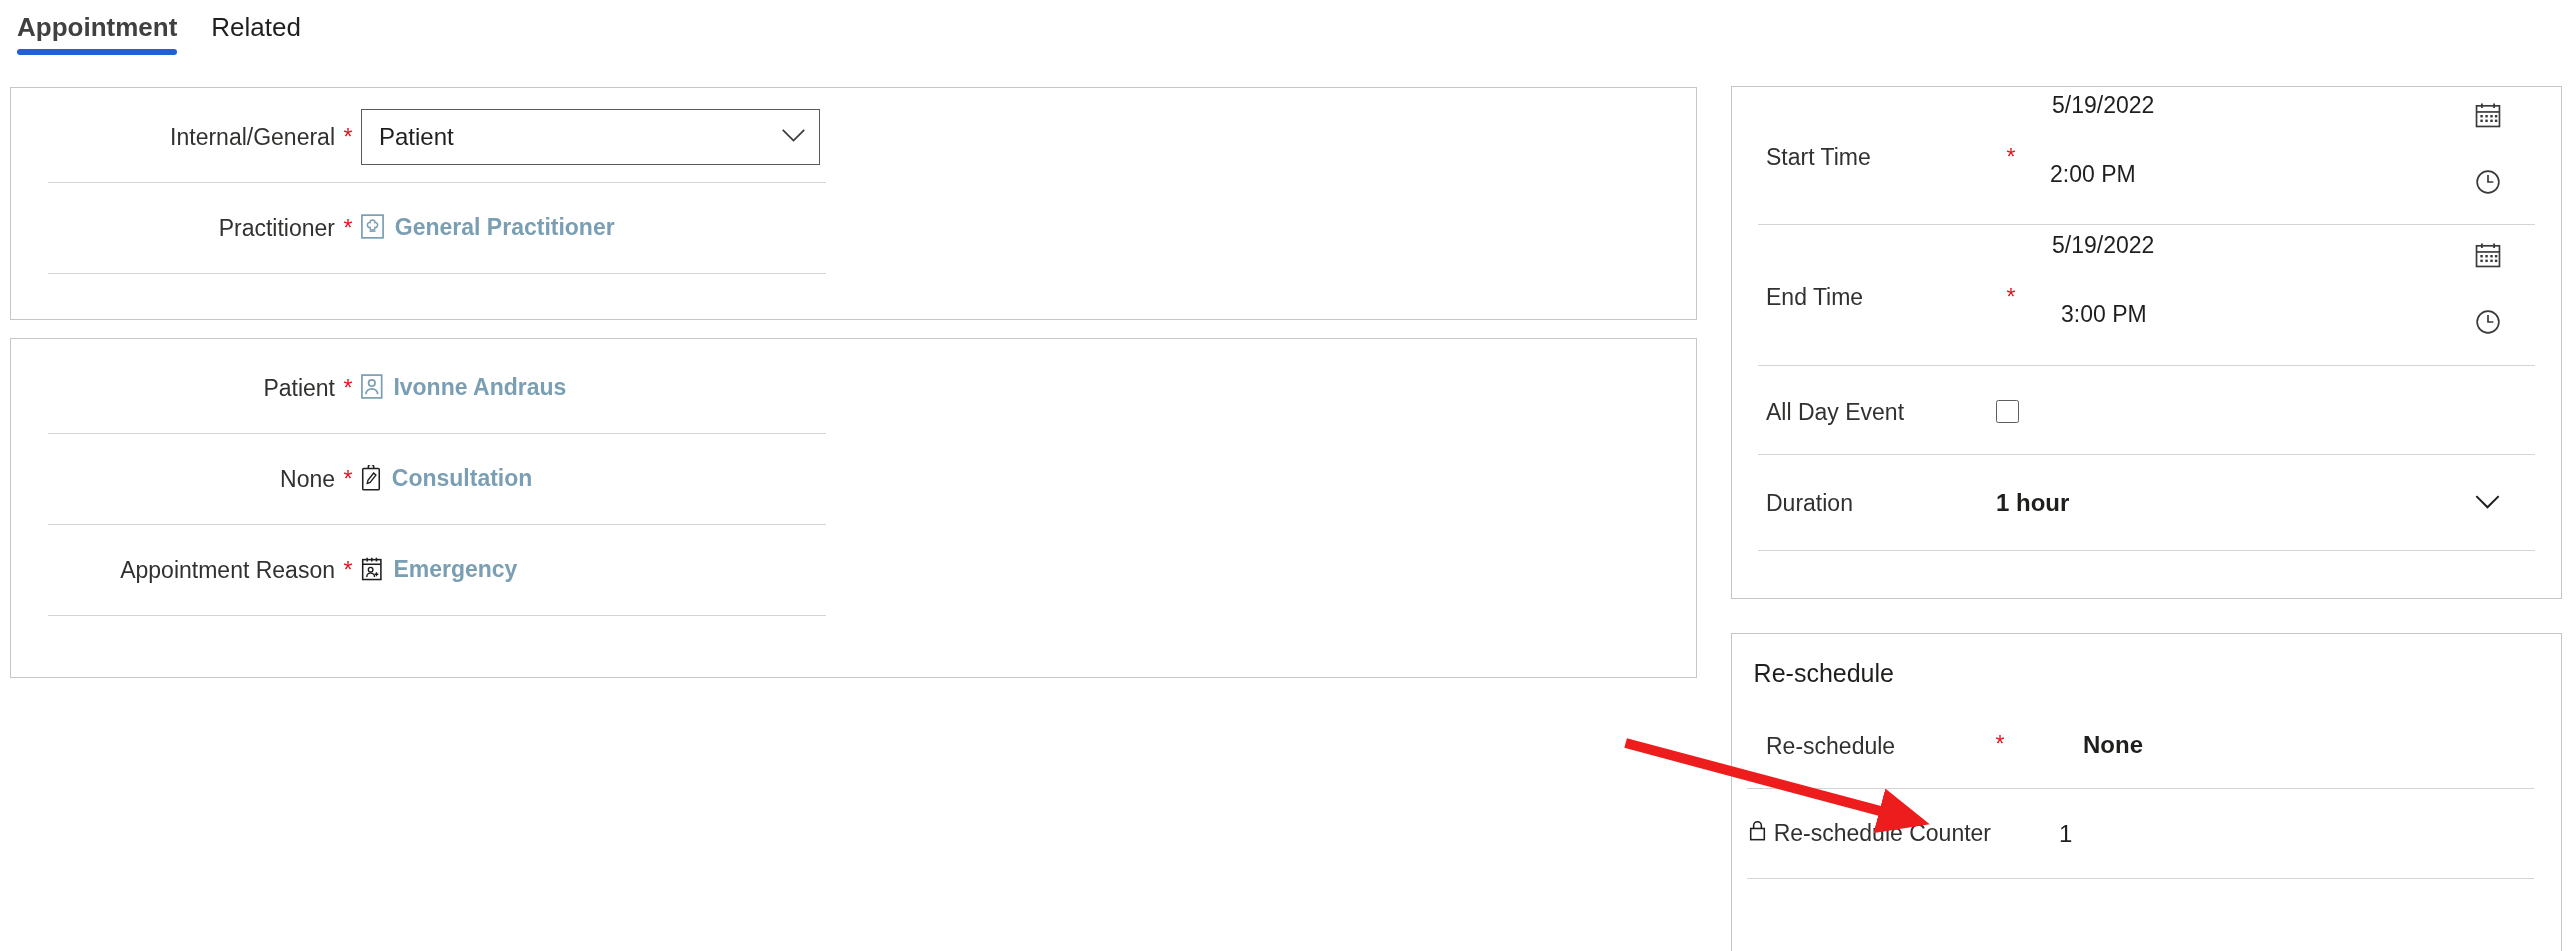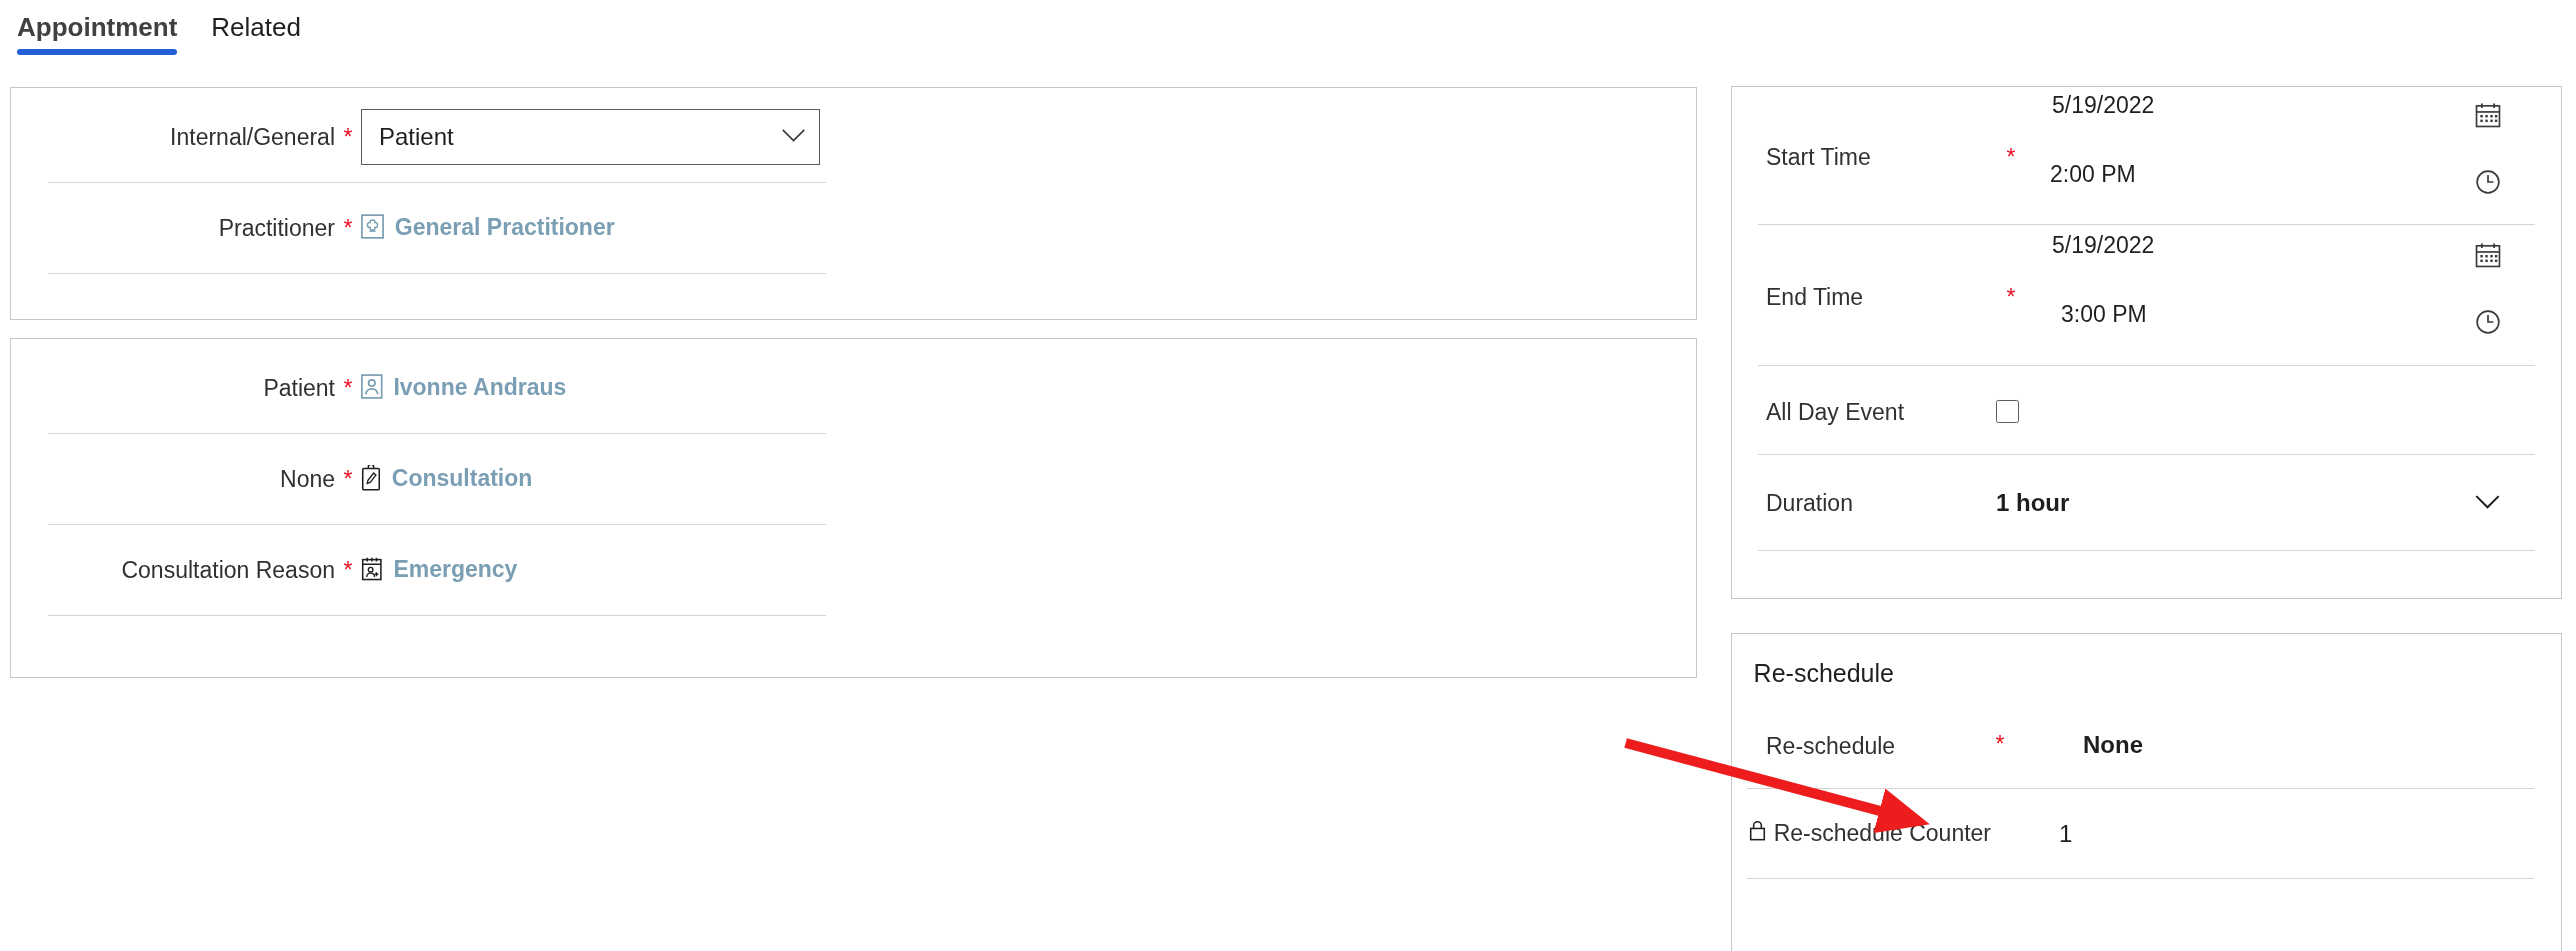--- a/index.html
+++ b/index.html
@@ -268,21 +268,21 @@
           <path d="M16.5 10.5 L9 20 l-.9 4 3.8-1.3 7.5-9.4 z" fill="none" stroke="#201f1e" stroke-width="1.8"></path>
         </svg>
       </span>
       <span class="lk-text">Consultation</span>
     </div>
   </div>
 
   <div class="divider ldiv" style="top:185px;"></div>
 
   <div class="frow lrow" style="position:absolute; left:0; top:188px; width:100%;">
-    <span class="label">Consultation Reason</span>
+    <span class="label">Appointment Reason</span>
     <span class="req">*</span>
     <div class="lookup">
       <span class="lk-ico">
         <svg width="21.6" height="25" viewBox="0 0 28 32">
           <rect x="2.2" y="4.5" width="23.6" height="25.8" fill="none" stroke="#201f1e" stroke-width="2"></rect>
           <path d="M2.2 10.5 H25.8" stroke="#201f1e" stroke-width="2"></path>
           <path d="M8 2 V7 M14 2 V7 M20 2 V7" stroke="#201f1e" stroke-width="2"></path>
           <circle cx="12.5" cy="17.5" r="3" fill="none" stroke="#201f1e" stroke-width="1.8"></circle>
           <path d="M7.5 27 c0-3.2 2.4-5 5-5 s5 1.8 5 5" fill="none" stroke="#201f1e" stroke-width="1.8"></path>
           <path d="M20 21 v5 M17.5 23.5 h5" stroke="#201f1e" stroke-width="1.8"></path>

